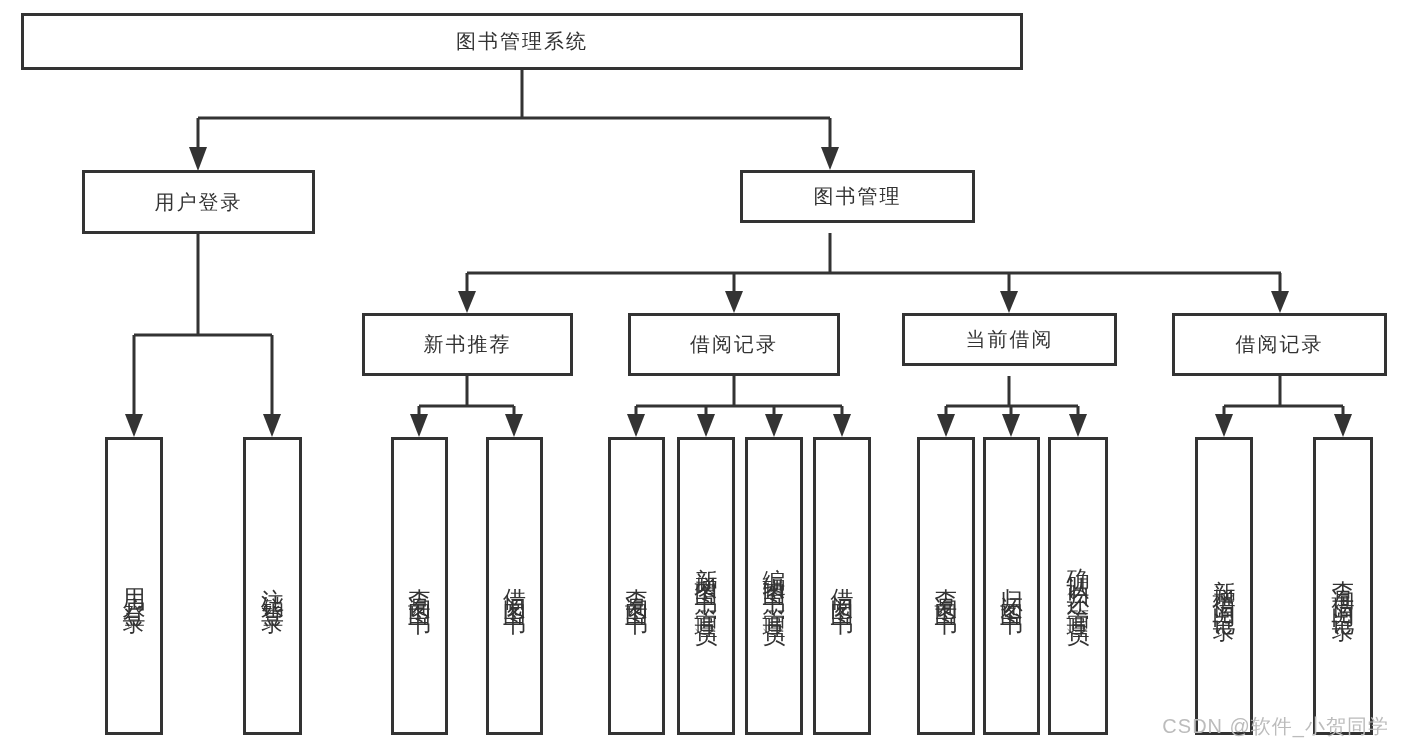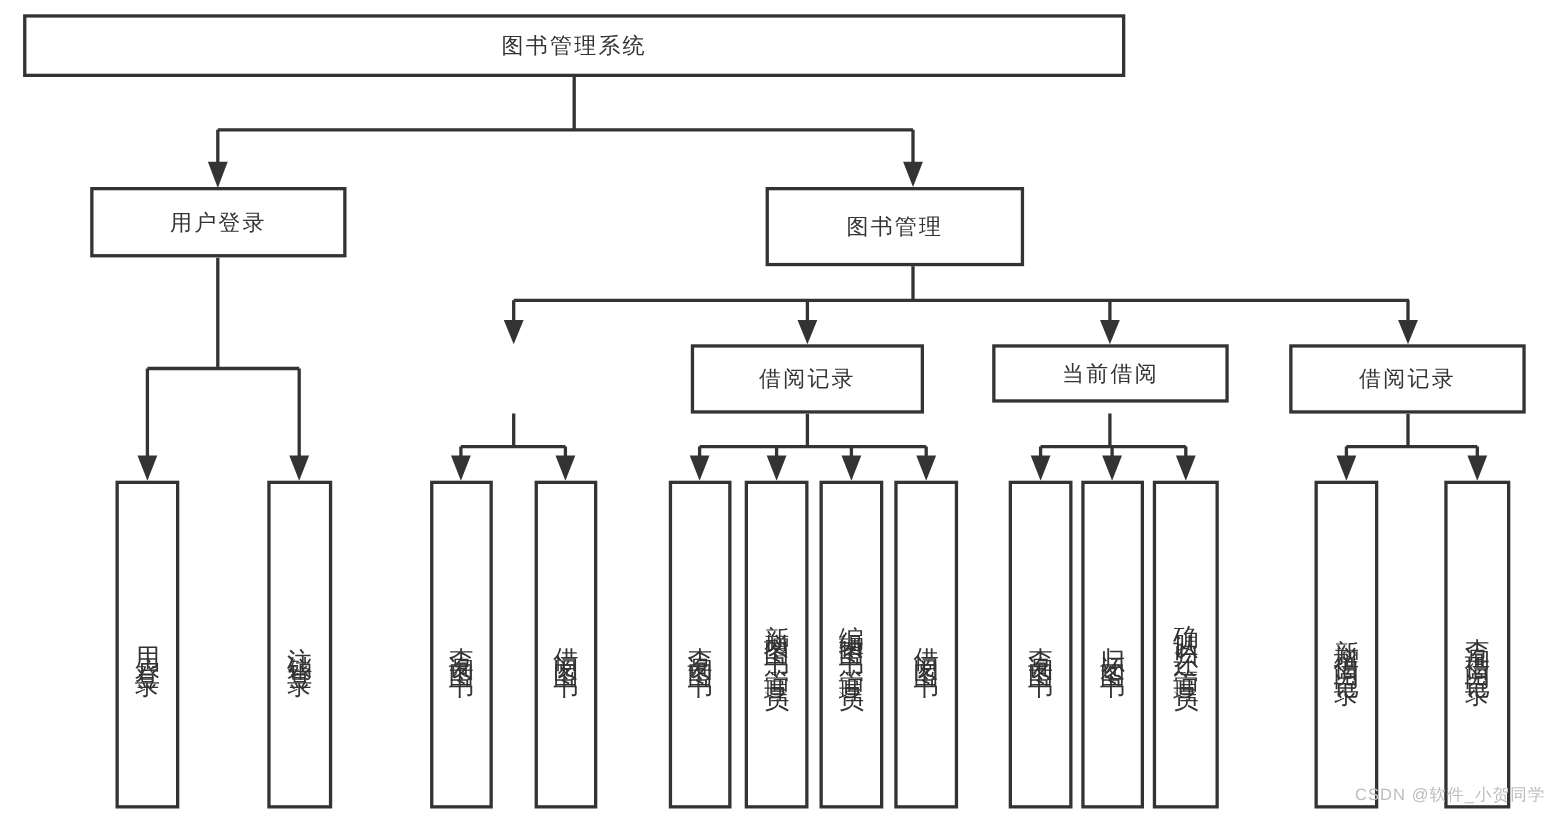--- a/index.html
+++ b/index.html
@@ -48,22 +48,22 @@
     text-orientation: mixed;
     font-size: 23px;
     line-height: 1;
     letter-spacing: 8px;
     color: #333333;
     white-space: nowrap;
   }
   .watermark {
     position: absolute;
     top: 713px;
-    right: 0;
-    font-size: 15px;
+    right: 16px;
+    font-size: 20px;
     color: #bcbcbc;
     letter-spacing: 1px;
     z-index: 3;
     white-space: nowrap;
   }
 </style>
 </head>
 <body>
 
 <div class="canvas">
@@ -96,22 +96,23 @@
       <polygon points="1002,414 1020,414 1011,437"></polygon>
       <polygon points="1069,414 1087,414 1078,437"></polygon>
       <polygon points="1215,414 1233,414 1224,437"></polygon>
       <polygon points="1334,414 1352,414 1343,437"></polygon>
     </g>
   </svg>
 
   <div class="hbox" style="left:21px; top:13px; width:1002px; height:57px;">图书管理系统</div>
 
   <div class="hbox" style="left:82px; top:170px; width:233px; height:64px;">用户登录</div>
-  <div class="hbox" style="left:696px; top:170px; width:235px; height:72px;">图书管理</div>
+  <div class="hbox" style="left:740px; top:170px; width:235px; height:53px;">图书管理</div>
 
+  <div class="hbox" style="left:362px; top:313px; width:211px; height:63px;">新书推荐</div>
   <div class="hbox" style="left:628px; top:313px; width:212px; height:63px;">借阅记录</div>
   <div class="hbox" style="left:902px; top:313px; width:215px; height:53px;">当前借阅</div>
   <div class="hbox" style="left:1172px; top:313px; width:215px; height:63px;">借阅记录</div>
 
   <div class="vbox" style="left:105px; width:58px;">
     <span>用户登录</span>
   </div>
   <div class="vbox" style="left:243px; width:59px;">
     <span>注销登录</span>
   </div>

